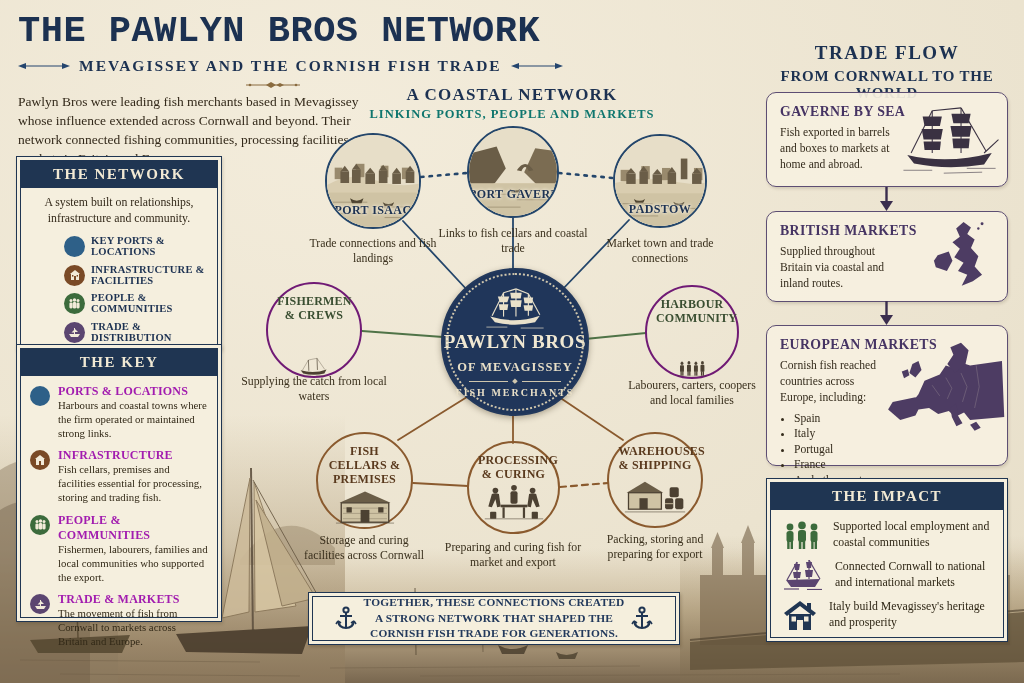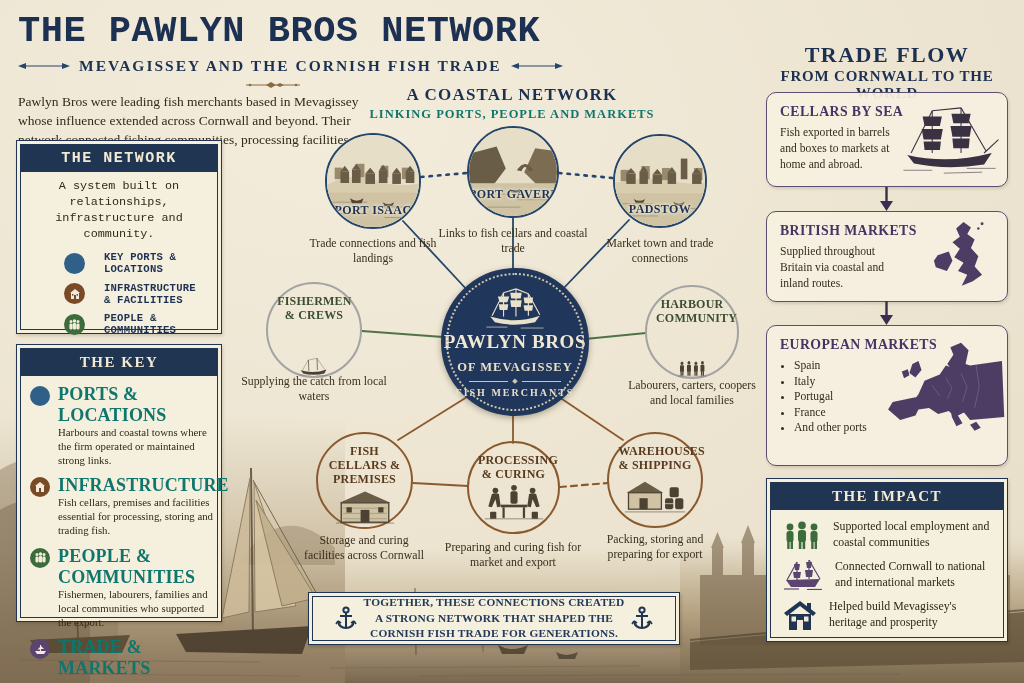--- a/index.html
+++ b/index.html
@@ -13,38 +13,38 @@
   
   .main-title{left:18px;top:10px;font-size:37px;font-weight:bold;color:#1c3151;letter-spacing:.5px;white-space:nowrap;}
   .subtitle-row{left:18px;top:57px;display:flex;align-items:center;gap:9px;}
   .subtitle{font-size:15.5px;font-weight:bold;color:#1c3151;letter-spacing:2px;white-space:nowrap;}
   .ornament{left:244px;top:80px;}
   .intro{left:18px;top:92px;width:366px;font-size:13.5px;line-height:1.42;color:#33291a;}
   
   .panel{border:1.5px solid #1f3552;background:#f5efde;padding:3px;box-sizing:border-box;box-shadow:1px 2px 3px rgba(60,45,20,.18);}
   .panel-inner{border:1px solid #1f3552;height:100%;box-sizing:border-box;}
   .panel-header{background:#1f3552;color:#f1e9d4;text-align:center;font-weight:bold;font-size:15px;letter-spacing:1.5px;padding:5px 0;}
-  .network-panel{left:16px;top:140px;width:206px;height:194px;font-family:Liberation Mono, monospace;}
+  .network-panel{left:16px;top:156px;width:206px;height:194px;}
   .key-panel{left:16px;top:344px;width:206px;height:278px;}
   .impact-panel{left:766px;top:478px;width:242px;height:164px;}
   .panel-desc{font-size:11.8px;color:#33291a;text-align:center;padding:7px 12px 2px;line-height:1.35;}
-  .legend-row{display:flex;align-items:center;gap:19px;margin:6.5px 11px;padding-left:32px;}
+  .legend-row{display:flex;align-items:flex-end;gap:6px;margin:6.5px 11px;padding-left:32px;}
   .legend-row .dot{width:21px;height:21px;border-radius:50%;flex:0 0 auto;display:flex;align-items:center;justify-content:center;}
   .legend-label{font-size:10.6px;font-weight:bold;color:#1d3252;letter-spacing:.2px;}
   .dotted-swatch{width:22px;border-top:2.6px dotted #24456e;flex:0 0 auto;}
   .key-item{display:flex;gap:8px;margin:8px 9px 0;}
   .key-item .dot{width:20px;height:20px;border-radius:50%;flex:0 0 auto;margin-top:2px;display:flex;align-items:center;justify-content:center;}
-  .key-h{font-size:18px;font-weight:bold;color:#0f766e;letter-spacing:.2px;}
+  .key-h{font-size:12px;font-weight:bold;color:#a21caf;letter-spacing:.2px;}
   .key-t{font-size:10.8px;line-height:1.28;color:#322917;}
   
   .coastal-title{left:362px;top:85px;width:300px;text-align:center;font-size:17px;font-weight:bold;color:#1c3151;letter-spacing:1.2px;}
   .coastal-sub{left:342px;top:107px;width:340px;text-align:center;font-size:12.5px;font-weight:bold;color:#0f766e;letter-spacing:1px;}
   .node{border-radius:50%;box-sizing:border-box;display:flex;flex-direction:column;align-items:center;}
   .node.port{border:2.5px solid #24466b;overflow:hidden;background:#e7dec8;}
-  .node.green{border:2px solid #a3a3a3;gap:32px;}
+  .node.green{border:2px solid #701a75;gap:32px;}
   .node.brown{border:2px solid #8a5a2e;}
   .port-label{position:absolute;bottom:9px;width:100%;text-align:center;font-weight:bold;font-size:12px;color:#1d3252;letter-spacing:.4px;white-space:nowrap;
     text-shadow:0 0 3px #ece4d0,0 0 3px #ece4d0,0 0 5px #ece4d0;}
   .node-label{margin-top:11px;text-align:center;font-weight:bold;font-size:12px;line-height:1.15;letter-spacing:.2px;width:80%;}
   .green .node-label{color:#3a4e31;}
   .brown .node-label{color:#5a3a1e;}
   .caption{text-align:center;font-size:11.8px;line-height:1.26;color:#3a301d;}
   .hub{left:441px;top:268px;width:144px;height:144px;border-radius:50%;background:#20365a;border:2px solid #23395c;
        display:flex;flex-direction:column;align-items:center;justify-content:center;box-shadow:0 2px 6px rgba(40,30,10,.35);}
   .hub::before{content:'';position:absolute;inset:3px;border:2px dotted #cfc6ad;border-radius:50%;}
@@ -52,21 +52,21 @@
   .hub-loc{font-size:12.5px;font-weight:bold;color:#e9e0c8;letter-spacing:1px;margin-top:7px;}
   .hub-div{display:flex;align-items:center;gap:4px;margin:3px 0 2px;width:92px;}
   .hub-div .ln{flex:1;border-top:1px solid #cfc6ad;}
   .hub-div .dm{color:#cfc6ad;font-size:7px;line-height:1;}
   .hub-role{font-size:10px;font-weight:bold;color:#e9e0c8;letter-spacing:2px;}
   
   .banner{left:308px;top:592px;width:372px;height:53px;background:#f5efdd;border:1.5px solid #1f3552;outline:1px solid #1f3552;outline-offset:-5px;
     box-sizing:border-box;display:flex;align-items:center;justify-content:space-between;padding:0 26px;box-shadow:1px 2px 3px rgba(60,45,20,.25);}
   .banner-text{flex:1;text-align:center;font-size:11.4px;font-weight:bold;color:#22395c;line-height:1.4;letter-spacing:.2px;padding:0 6px;}
   
-  .flow-title{left:766px;top:42px;width:242px;text-align:center;font-size:22px;font-weight:bold;color:#1c3151;letter-spacing:1.5px;}
+  .flow-title{left:766px;top:42px;width:242px;text-align:center;font-size:19px;font-weight:bold;color:#1c3151;letter-spacing:1.5px;}
   .flow-sub{left:766px;top:68px;width:242px;text-align:center;font-size:15px;font-weight:bold;color:#1c3151;letter-spacing:.8px;}
   .flow-box{left:766px;width:242px;border:1.5px solid #5d4e73;border-radius:10px;background:rgba(246,240,224,.93);box-sizing:border-box;padding:11px 13px;box-shadow:1px 2px 3px rgba(60,45,20,.15);}
   .flow-h{color:#463463;font-weight:bold;font-size:13.8px;letter-spacing:.4px;margin-bottom:5px;}
   .flow-t{font-size:11.6px;line-height:1.38;color:#342b1c;}
   .flow-t.narrow{width:112px;}
   .flow-bullets{margin:6px 0 0 14px;padding:0;font-size:11.6px;color:#342b1c;width:110px;}
   .flow-bullets li{margin-bottom:2.5px;}
   .impact-item{display:flex;align-items:center;gap:12px;margin:9px 12px 0;}
   .impact-text{font-size:11.8px;line-height:1.32;color:#2f2716;}
 </style>
@@ -273,20 +273,21 @@
       <span class="dot" style="background:#5b4570;">
         <svg width="13" height="11" viewBox="0 0 13 11">
             <path d="M1 7 L12 7 L10 10 L3 10 Z" fill="#f2ebd9"></path>
             <line x1="6.5" y1="1" x2="6.5" y2="7" stroke="#f2ebd9" stroke-width="1"></line>
             <path d="M6.5 1.5 L10 5 L6.5 5 Z" fill="#f2ebd9"></path>
             <path d="M6.5 2.5 L3.5 5.5 L6.5 5.5 Z" fill="#f2ebd9"></path>
           </svg>
       </span>
       <div>
           <div class="key-h">TRADE &amp; MARKETS</div>
+           <div class="key-t">The movement of fish from Cornwall to markets across Britain and Europe.</div>
         </div>
     </div>
   </div>
 </div>
 
 <div class="abs z1 coastal-title">A COASTAL NETWORK</div>
 <div class="abs z1 coastal-sub">LINKING PORTS, PEOPLE AND MARKETS</div>
 
 <div class="abs z1 node port" style="left:325px;top:133px;width:96px;height:96px;">
   <svg width="96" height="96" viewBox="0 0 100 100" style="position:absolute;inset:0;">
@@ -531,21 +532,21 @@
         <path d="M3 15 L1 18 M3 15 L6 17" stroke-width="1.6"></path>
         <path d="M19 15 L21 18 M19 15 L16 17" stroke-width="1.6"></path>
       </g>
     </svg>
 </div>
 
 <div class="abs z1 flow-title">TRADE FLOW</div>
 <div class="abs z1 flow-sub">FROM CORNWALL TO THE WORLD</div>
 
 <div class="abs z1 flow-box" style="top:92px;height:95px;">
-  <div class="flow-h">CELLARS BY SEA</div>
+  <div class="flow-h">GAVERNE BY SEA</div>
   <div class="flow-t narrow">Fish exported in barrels and boxes to markets at home and abroad.</div>
   <svg width="102" height="72" viewBox="0 0 105 75" style="position:absolute;right:6px;top:12px;">
     <g stroke="#3a3142" fill="none" stroke-width="1.1">
       <line x1="34" y1="6" x2="34" y2="50"></line>
         <line x1="64" y1="3" x2="64" y2="50"></line>
       <line x1="34" y1="6" x2="12" y2="50"></line>
         <line x1="64" y1="3" x2="90" y2="48"></line>
         <line x1="34" y1="6" x2="64" y2="3"></line>
       <line x1="88" y1="50" x2="103" y2="36"></line>
     </g>
@@ -582,20 +583,21 @@
     </g>
   </svg>
 </div>
 <svg class="abs z1" style="left:880px;top:301px;" width="13" height="24" viewBox="0 0 13 24">
     <line x1="6.5" y1="0" x2="6.5" y2="16" stroke="#3a2d4e" stroke-width="2.4"></line>
     <polygon points="0,14 13,14 6.5,24" fill="#3a2d4e"></polygon>
   </svg>
 
 <div class="abs z1 flow-box" style="top:325px;height:141px;">
   <div class="flow-h">EUROPEAN MARKETS</div>
+  <div class="flow-t" style="width:108px;">Cornish fish reached countries across Europe, including:</div>
   <ul class="flow-bullets">
     <li>Spain</li>
     <li>Italy</li>
     <li>Portugal</li>
     <li>France</li>
     <li>And other ports</li>
   </ul>
   <svg width="126" height="118" viewBox="0 0 166 122" style="position:absolute;right:2px;top:4px;">
     <g fill="#4d3c63">
       <path d="M60 50 L80 42 L88 30 L100 34 L108 26 L120 30 L162 24 L165 98 L120 102 L112 92 L100 98 L92 90 L78 94 L66 86 L52 88 L44 78 L52 68 Z"></path>
@@ -661,16 +663,16 @@
       <svg width="34" height="30" viewBox="0 0 34 30" style="flex:0 0 auto;">
         <g fill="#1f3552">
           <polygon points="1,13 17,1 33,13 30,16 17,6 4,16"></polygon>
           <rect x="24" y="3" width="4" height="7"></rect>
           <rect x="6" y="14" width="22" height="16"></rect>
         </g>
         <rect x="14" y="20" width="6" height="10" fill="#f2ebd9"></rect>
         <rect x="8.5" y="16.5" width="4.5" height="5" fill="#f2ebd9"></rect>
           <rect x="21" y="16.5" width="4.5" height="5" fill="#f2ebd9"></rect>
       </svg>
-      <div class="impact-text">Helped build Mevagissey's heritage and prosperity</div>
+      <div class="impact-text">Italy build Mevagissey's heritage and prosperity</div>
     </div>
   </div>
 </div>
 
 </body></html>

